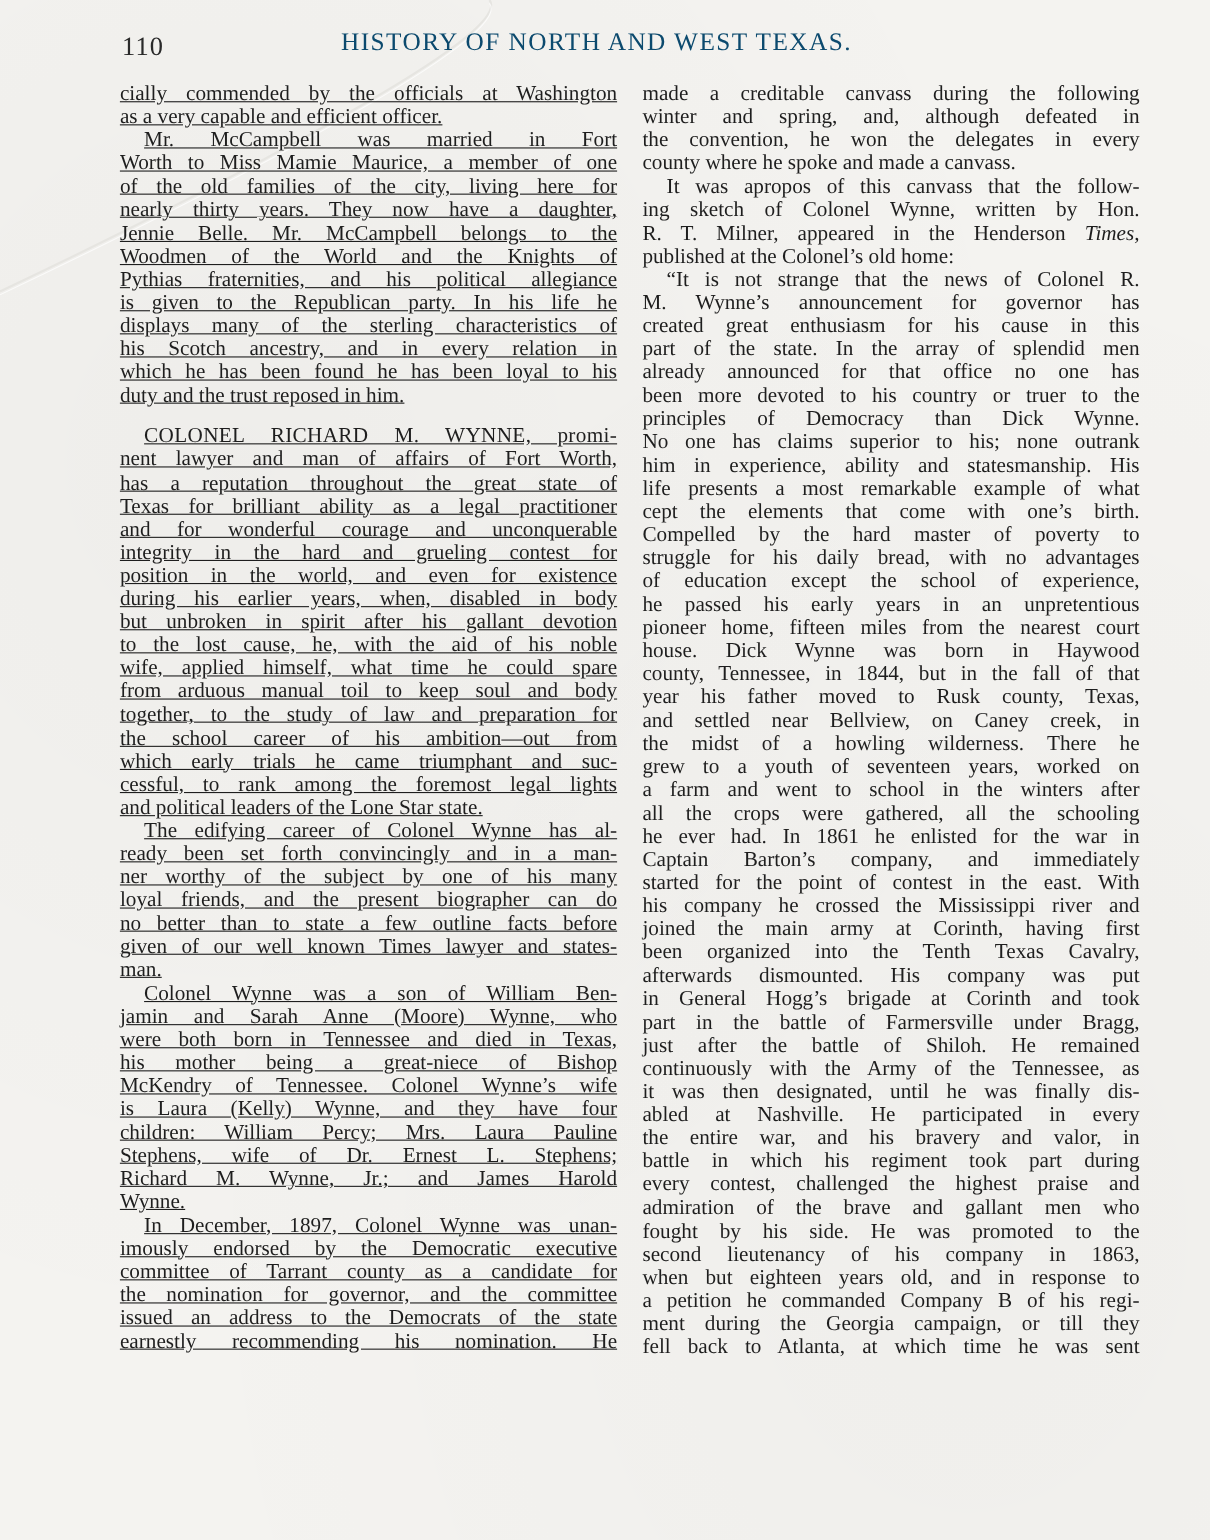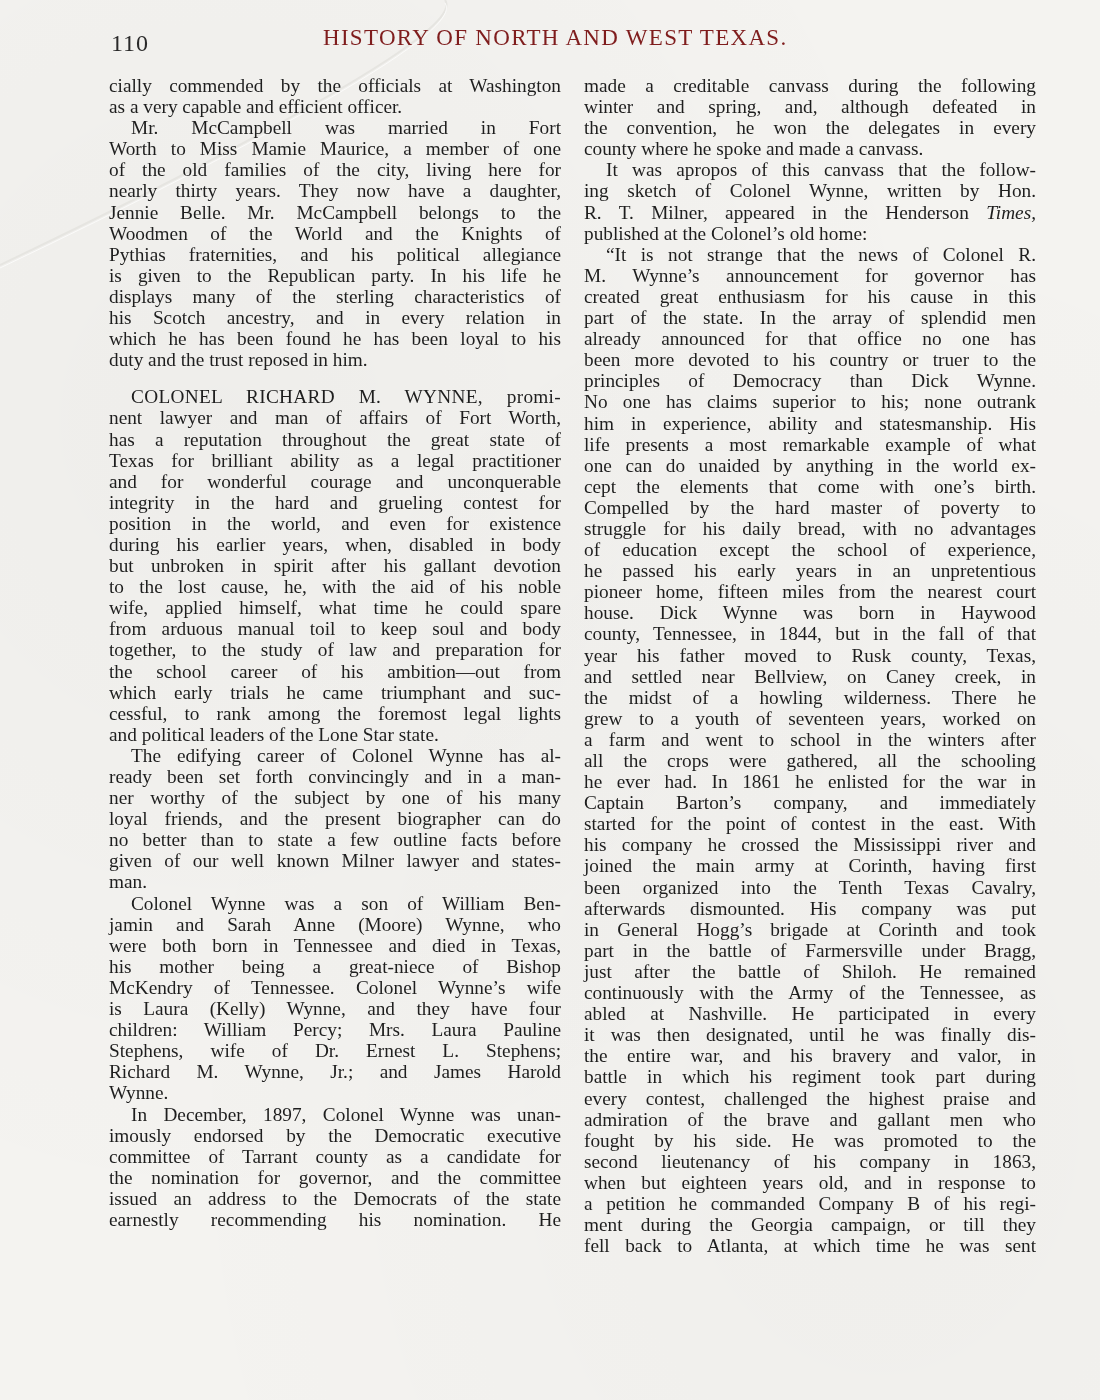--- a/index.html
+++ b/index.html
@@ -26,32 +26,32 @@
     }
     .page-number {
       position: absolute;
       left: 111px; top: 30px;
       font-size: 24px;
       letter-spacing: 1px;
       color: #2a2a2a;
     }
     .running-head {
       position: absolute;
-      left: 323px; top: 25px;
+      left: 310px; top: 25px;
       font-size: 23px;
       letter-spacing: 1.3px;
-      color: #7f1d1d;
+      color: #0c4a6e;
       white-space: nowrap;
     }
     .column {
       position: absolute;
       top: 75px;
       width: 452px;
     }
-    .col-left { left: 109px; }
+    .col-left { left: 109px; text-decoration: underline; }
     .col-right { left: 584px; }
     .line {
       display: block;
       height: 21.1px;
       line-height: 21.1px;
       font-size: 19.3px;
       white-space: nowrap;
       text-align: justify;
       text-align-last: justify;
       overflow: visible;
@@ -108,21 +108,21 @@
   <span class="line">together, to the study of law and preparation for</span>
   <span class="line">the school career of his ambition—out from</span>
   <span class="line">which early trials he came triumphant and suc-</span>
   <span class="line">cessful, to rank among the foremost legal lights</span>
   <span class="line last">and political leaders of the Lone Star state.</span>
   <span class="line indent">The edifying career of Colonel Wynne has al-</span>
   <span class="line">ready been set forth convincingly and in a man-</span>
   <span class="line">ner worthy of the subject by one of his many</span>
   <span class="line">loyal friends, and the present biographer can do</span>
   <span class="line">no better than to state a few outline facts before</span>
-  <span class="line">given of our well known Milner lawyer and states-</span>
+  <span class="line">given of our well known Times lawyer and states-</span>
   <span class="line last">man.</span>
   <span class="line indent">Colonel Wynne was a son of William Ben-</span>
   <span class="line">jamin and Sarah Anne (Moore) Wynne, who</span>
   <span class="line">were both born in Tennessee and died in Texas,</span>
   <span class="line">his mother being a great-niece of Bishop</span>
   <span class="line">McKendry of Tennessee. Colonel Wynne’s wife</span>
   <span class="line">is Laura (Kelly) Wynne, and they have four</span>
   <span class="line">children: William Percy; Mrs. Laura Pauline</span>
   <span class="line">Stephens, wife of Dr. Ernest L. Stephens;</span>
   <span class="line">Richard M. Wynne, Jr.; and James Harold</span>
@@ -147,21 +147,20 @@
   <span class="line indent">“It is not strange that the news of Colonel R.</span>
   <span class="line">M. Wynne’s announcement for governor has</span>
   <span class="line">created great enthusiasm for his cause in this</span>
   <span class="line">part of the state. In the array of splendid men</span>
   <span class="line">already announced for that office no one has</span>
   <span class="line">been more devoted to his country or truer to the</span>
   <span class="line">principles of Democracy than Dick Wynne.</span>
   <span class="line">No one has claims superior to his; none outrank</span>
   <span class="line">him in experience, ability and statesmanship. His</span>
   <span class="line">life presents a most remarkable example of what</span>
-  <span class="line">one can do unaided by anything in the world ex-</span>
   <span class="line">cept the elements that come with one’s birth.</span>
   <span class="line">Compelled by the hard master of poverty to</span>
   <span class="line">struggle for his daily bread, with no advantages</span>
   <span class="line">of education except the school of experience,</span>
   <span class="line">he passed his early years in an unpretentious</span>
   <span class="line">pioneer home, fifteen miles from the nearest court</span>
   <span class="line">house. Dick Wynne was born in Haywood</span>
   <span class="line">county, Tennessee, in 1844, but in the fall of that</span>
   <span class="line">year his father moved to Rusk county, Texas,</span>
   <span class="line">and settled near Bellview, on Caney creek, in</span>
@@ -173,22 +172,22 @@
   <span class="line">Captain Barton’s company, and immediately</span>
   <span class="line">started for the point of contest in the east. With</span>
   <span class="line">his company he crossed the Mississippi river and</span>
   <span class="line">joined the main army at Corinth, having first</span>
   <span class="line">been organized into the Tenth Texas Cavalry,</span>
   <span class="line">afterwards dismounted. His company was put</span>
   <span class="line">in General Hogg’s brigade at Corinth and took</span>
   <span class="line">part in the battle of Farmersville under Bragg,</span>
   <span class="line">just after the battle of Shiloh. He remained</span>
   <span class="line">continuously with the Army of the Tennessee, as</span>
+  <span class="line">it was then designated, until he was finally dis-</span>
   <span class="line">abled at Nashville. He participated in every</span>
-  <span class="line">it was then designated, until he was finally dis-</span>
   <span class="line">the entire war, and his bravery and valor, in</span>
   <span class="line">battle in which his regiment took part during</span>
   <span class="line">every contest, challenged the highest praise and</span>
   <span class="line">admiration of the brave and gallant men who</span>
   <span class="line">fought by his side. He was promoted to the</span>
   <span class="line">second lieutenancy of his company in 1863,</span>
   <span class="line">when but eighteen years old, and in response to</span>
   <span class="line">a petition he commanded Company B of his regi-</span>
   <span class="line">ment during the Georgia campaign, or till they</span>
   <span class="line">fell back to Atlanta, at which time he was sent</span>

